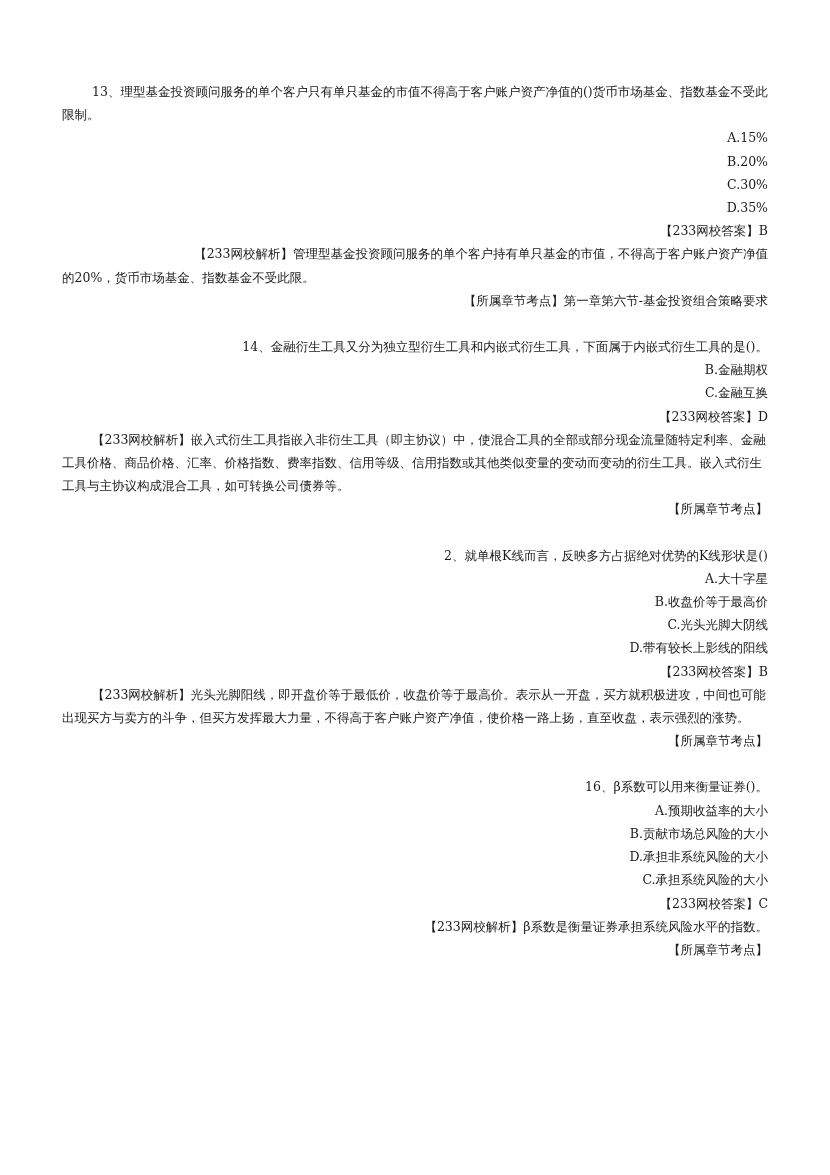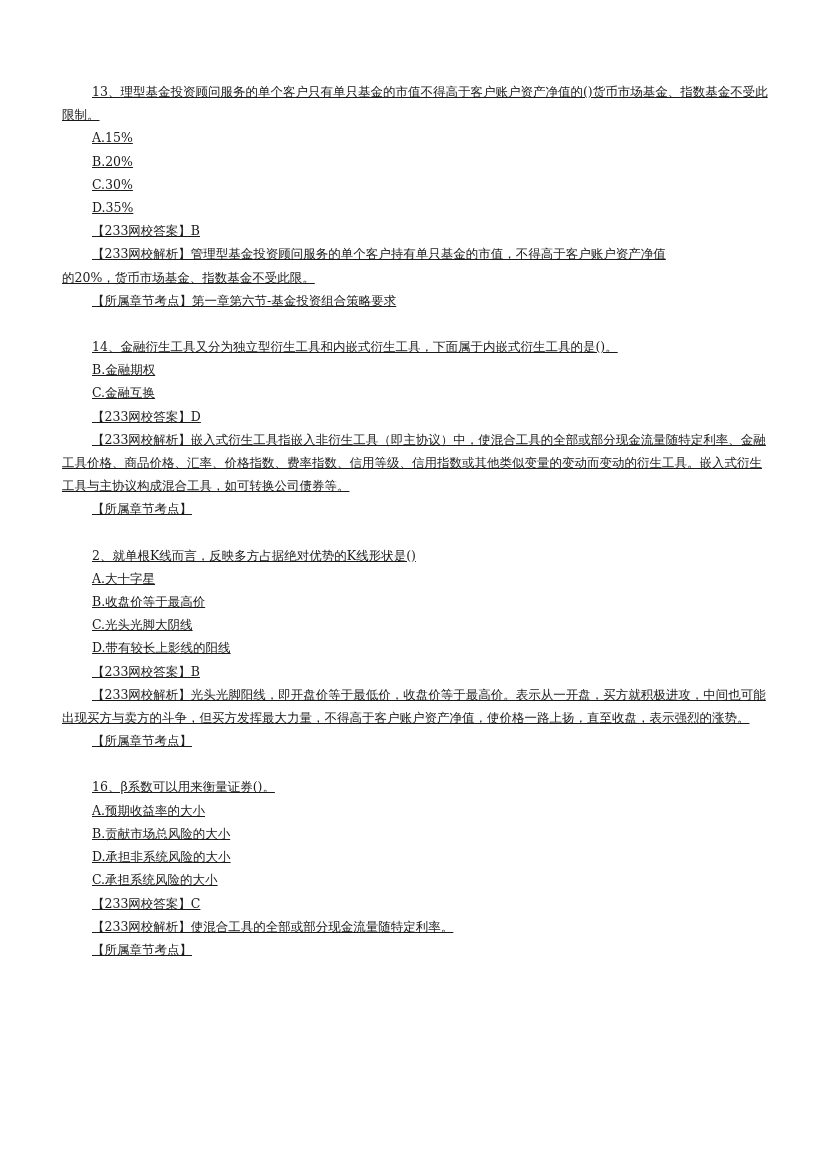--- a/index.html
+++ b/index.html
@@ -1,21 +1,21 @@
 <!DOCTYPE html>
 <html><head>
 <meta charset="utf-8">
 <style>
   html, body { margin: 0; padding: 0; background: #ffffff; }
   body { width: 830px; height: 1175px; position: relative; overflow: hidden;
          font-family: "DejaVu Serif", "Liberation Serif", serif; color: #1a1a1a; }
   .page { position: absolute; left: 62px; top: 80px; width: 706px; font-size: 12.5px; line-height: 23.2px; }
-  .q { margin-bottom: 23px; text-decoration: underline; }
+  .q { margin-bottom: 23px; }
   .line { white-space: nowrap; }
-  .indent { padding-left: 30px; }
+  .indent { padding-left: 30px; text-align: right; }
   .para { text-indent: 30px; white-space: normal; word-break: break-all; }
 </style>
 </head>
 <body>
 
 <div class="page">
 
   <div class="q">
     <div class="para">13、理型基金投资顾问服务的单个客户只有单只基金的市值不得高于客户账户资产净值的()货币市场基金、指数基金不受此限制。</div>
     <div class="line indent">A.15%</div>
@@ -48,17 +48,17 @@
     <div class="line indent">【所属章节考点】</div>
   </div>
 
   <div class="q">
     <div class="line indent">16、β系数可以用来衡量证券()。</div>
     <div class="line indent">A.预期收益率的大小</div>
     <div class="line indent">B.贡献市场总风险的大小</div>
     <div class="line indent">D.承担非系统风险的大小</div>
     <div class="line indent">C.承担系统风险的大小</div>
     <div class="line indent">【233网校答案】C</div>
-    <div class="line indent">【233网校解析】使混合工具的全部或部分现金流量随特定利率。</div>
+    <div class="line indent">【233网校解析】β系数是衡量证券承担系统风险水平的指数。</div>
     <div class="line indent">【所属章节考点】</div>
   </div>
 
 </div>
 
 </body></html>

